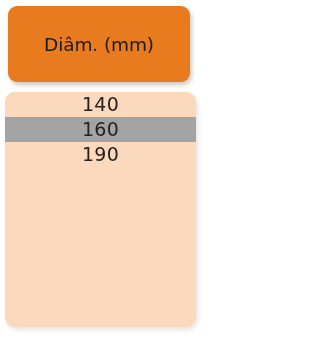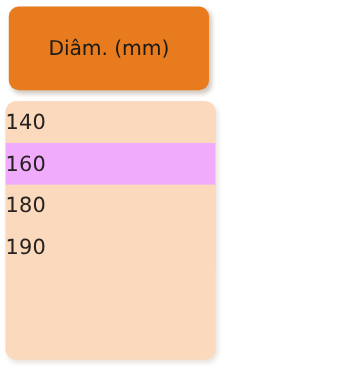--- a/index.html
+++ b/index.html
@@ -54,29 +54,29 @@
     left: 5px;
     top: 92px;
     width: 191px;
     height: 235px;
     border-radius: 10px;
     overflow: hidden;
     background: #FAD9BC;
     box-shadow: 2px 3px 4px rgba(120, 85, 50, 0.16);
   }
   .row {
-    height: 38px;
+    height: 25px;
     display: flex;
     align-items: center;
-    justify-content: flex-start;
+    justify-content: center;
     position: relative;
     box-sizing: border-box;
   }
   .row.odd  { background: #FAD9BC; }
-  .row.even { background: #f0abfc; }
+  .row.even { background: #a3a3a3; }
 
   .row-value {
     color: #272220;
     font-size: 19px;
     line-height: 19px;
     letter-spacing: 0.2px;
     text-align: center;
     position: relative;
     z-index: 3;
   }
@@ -123,21 +123,18 @@
 
   <div class="table-body">
 
     <div class="row odd">
       <span class="row-value">140</span>
     </div>
     <div class="row even">
       <span class="row-value">160</span>
     </div>
     <div class="row odd">
-      <span class="row-value">180</span>
-    </div>
-    <div class="row odd">
       <span class="row-value">190</span>
     </div>
 
 
   </div>
 </div>
 
 </body></html>

